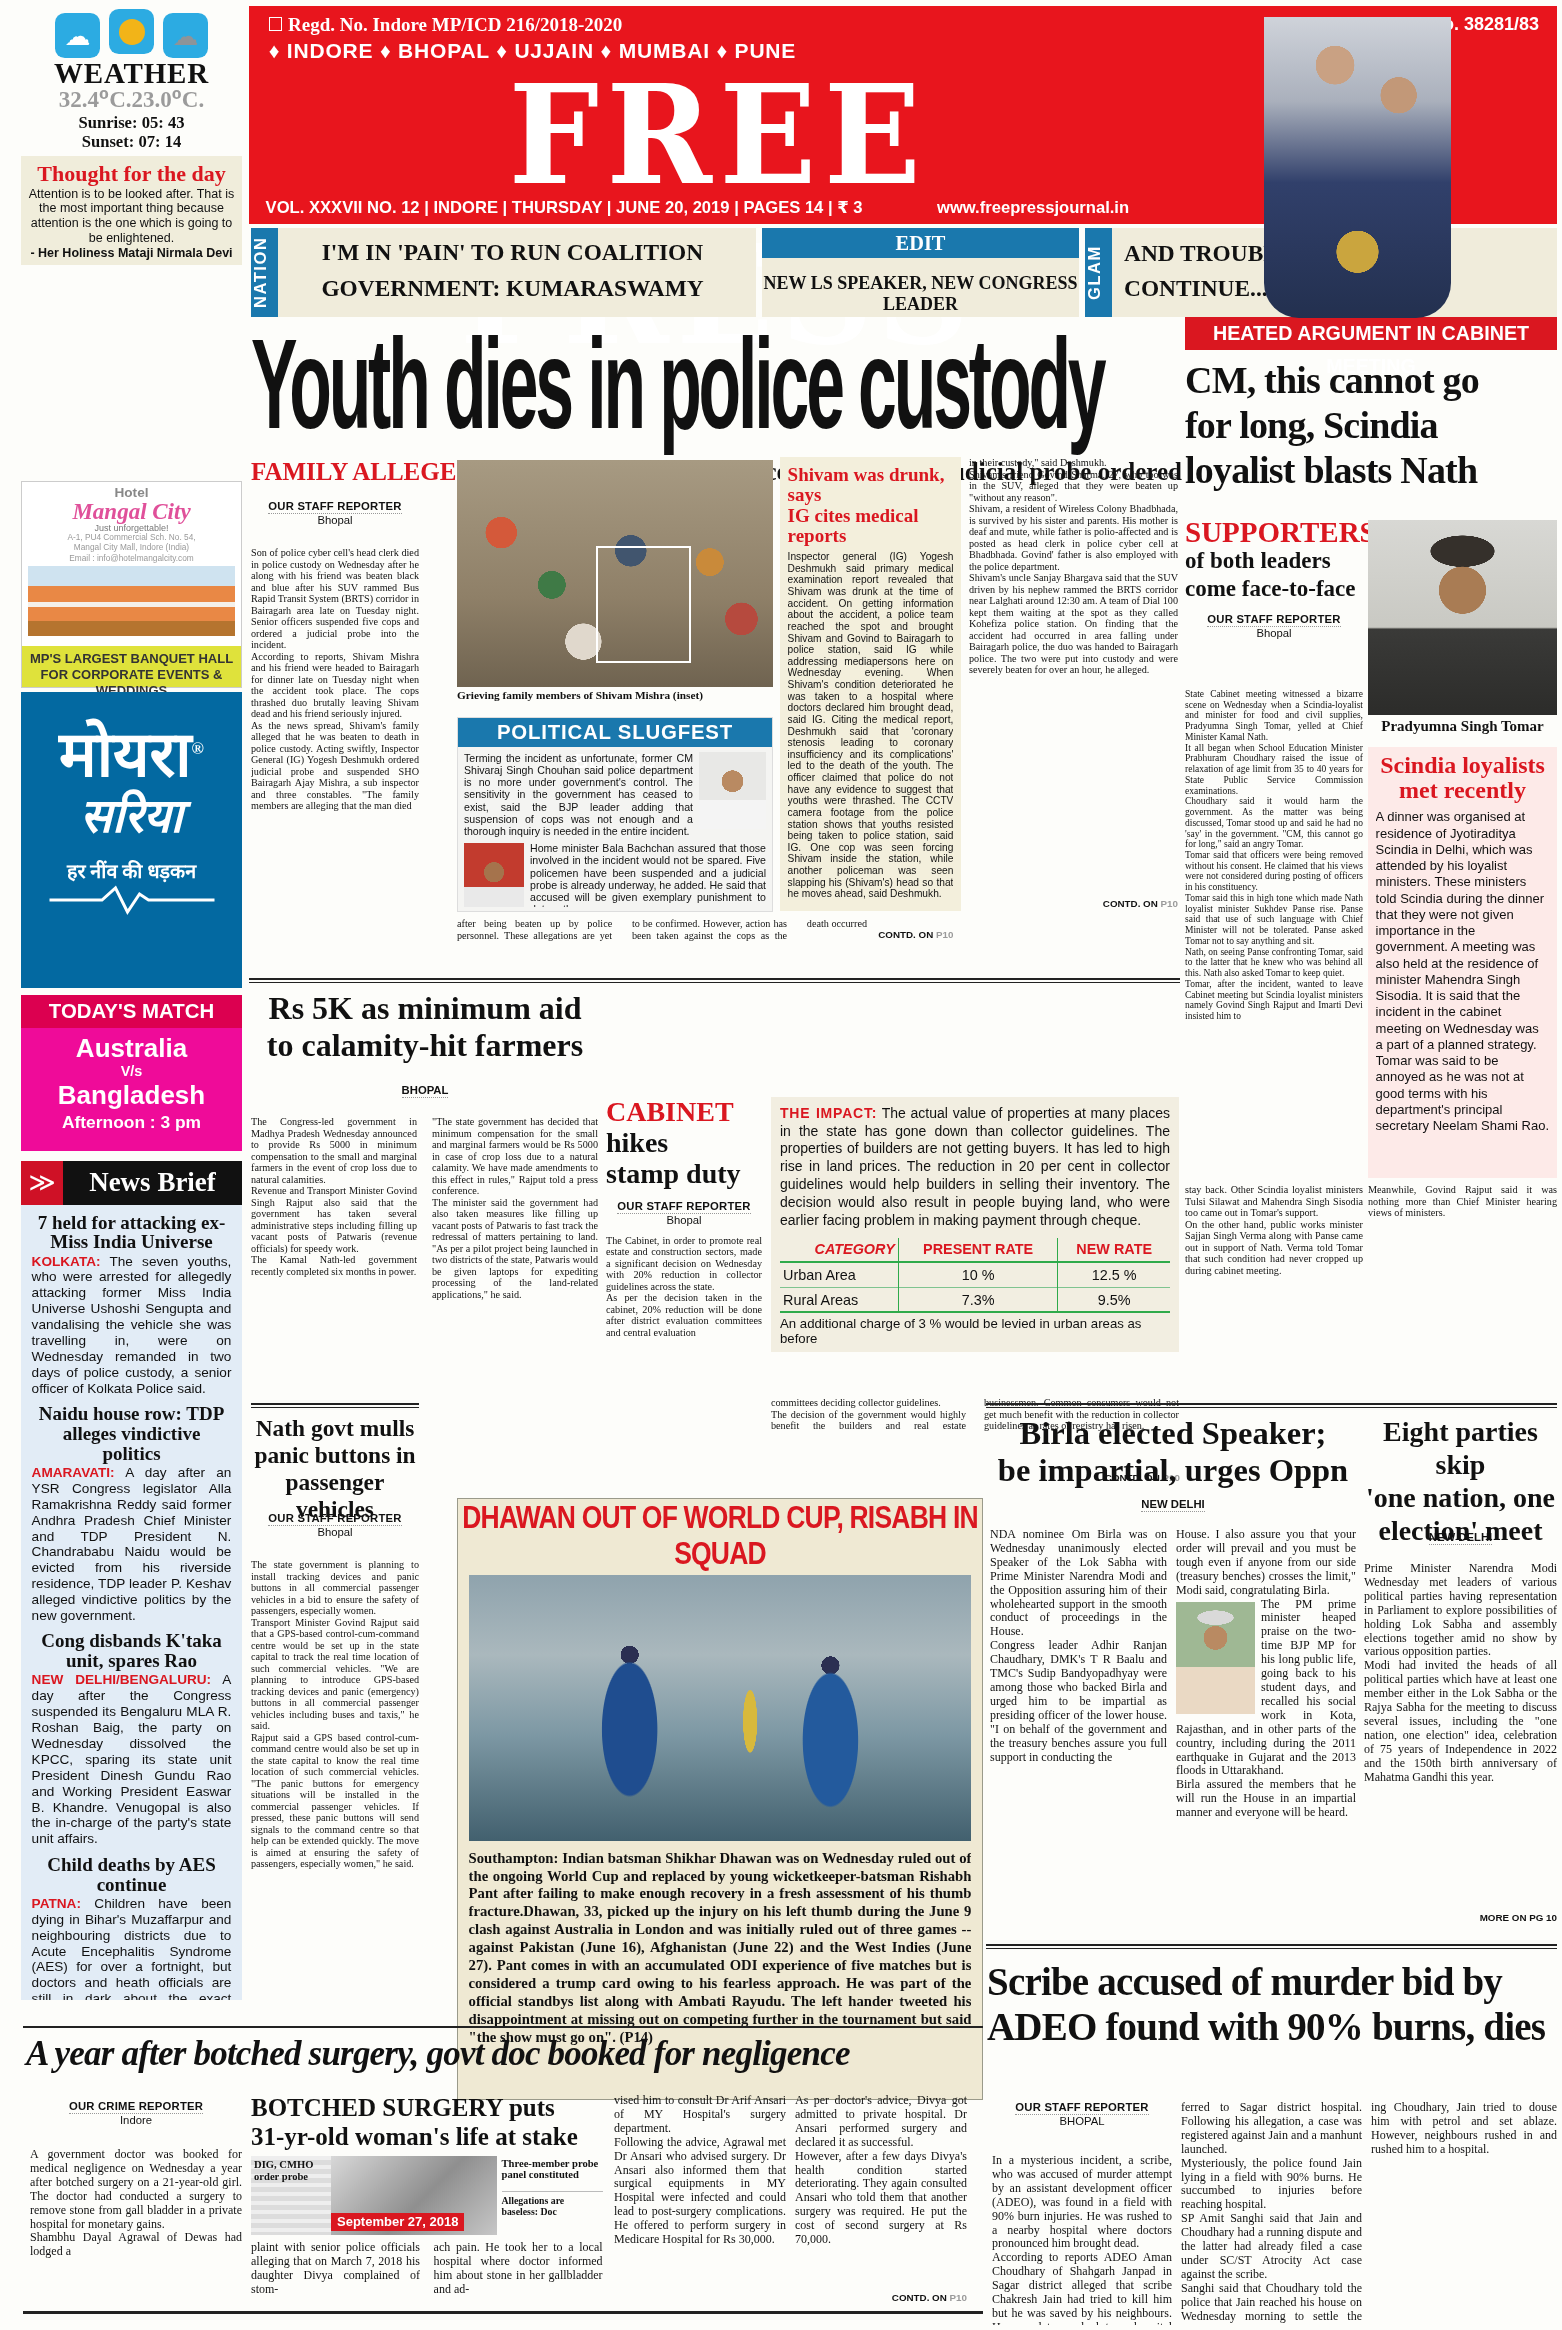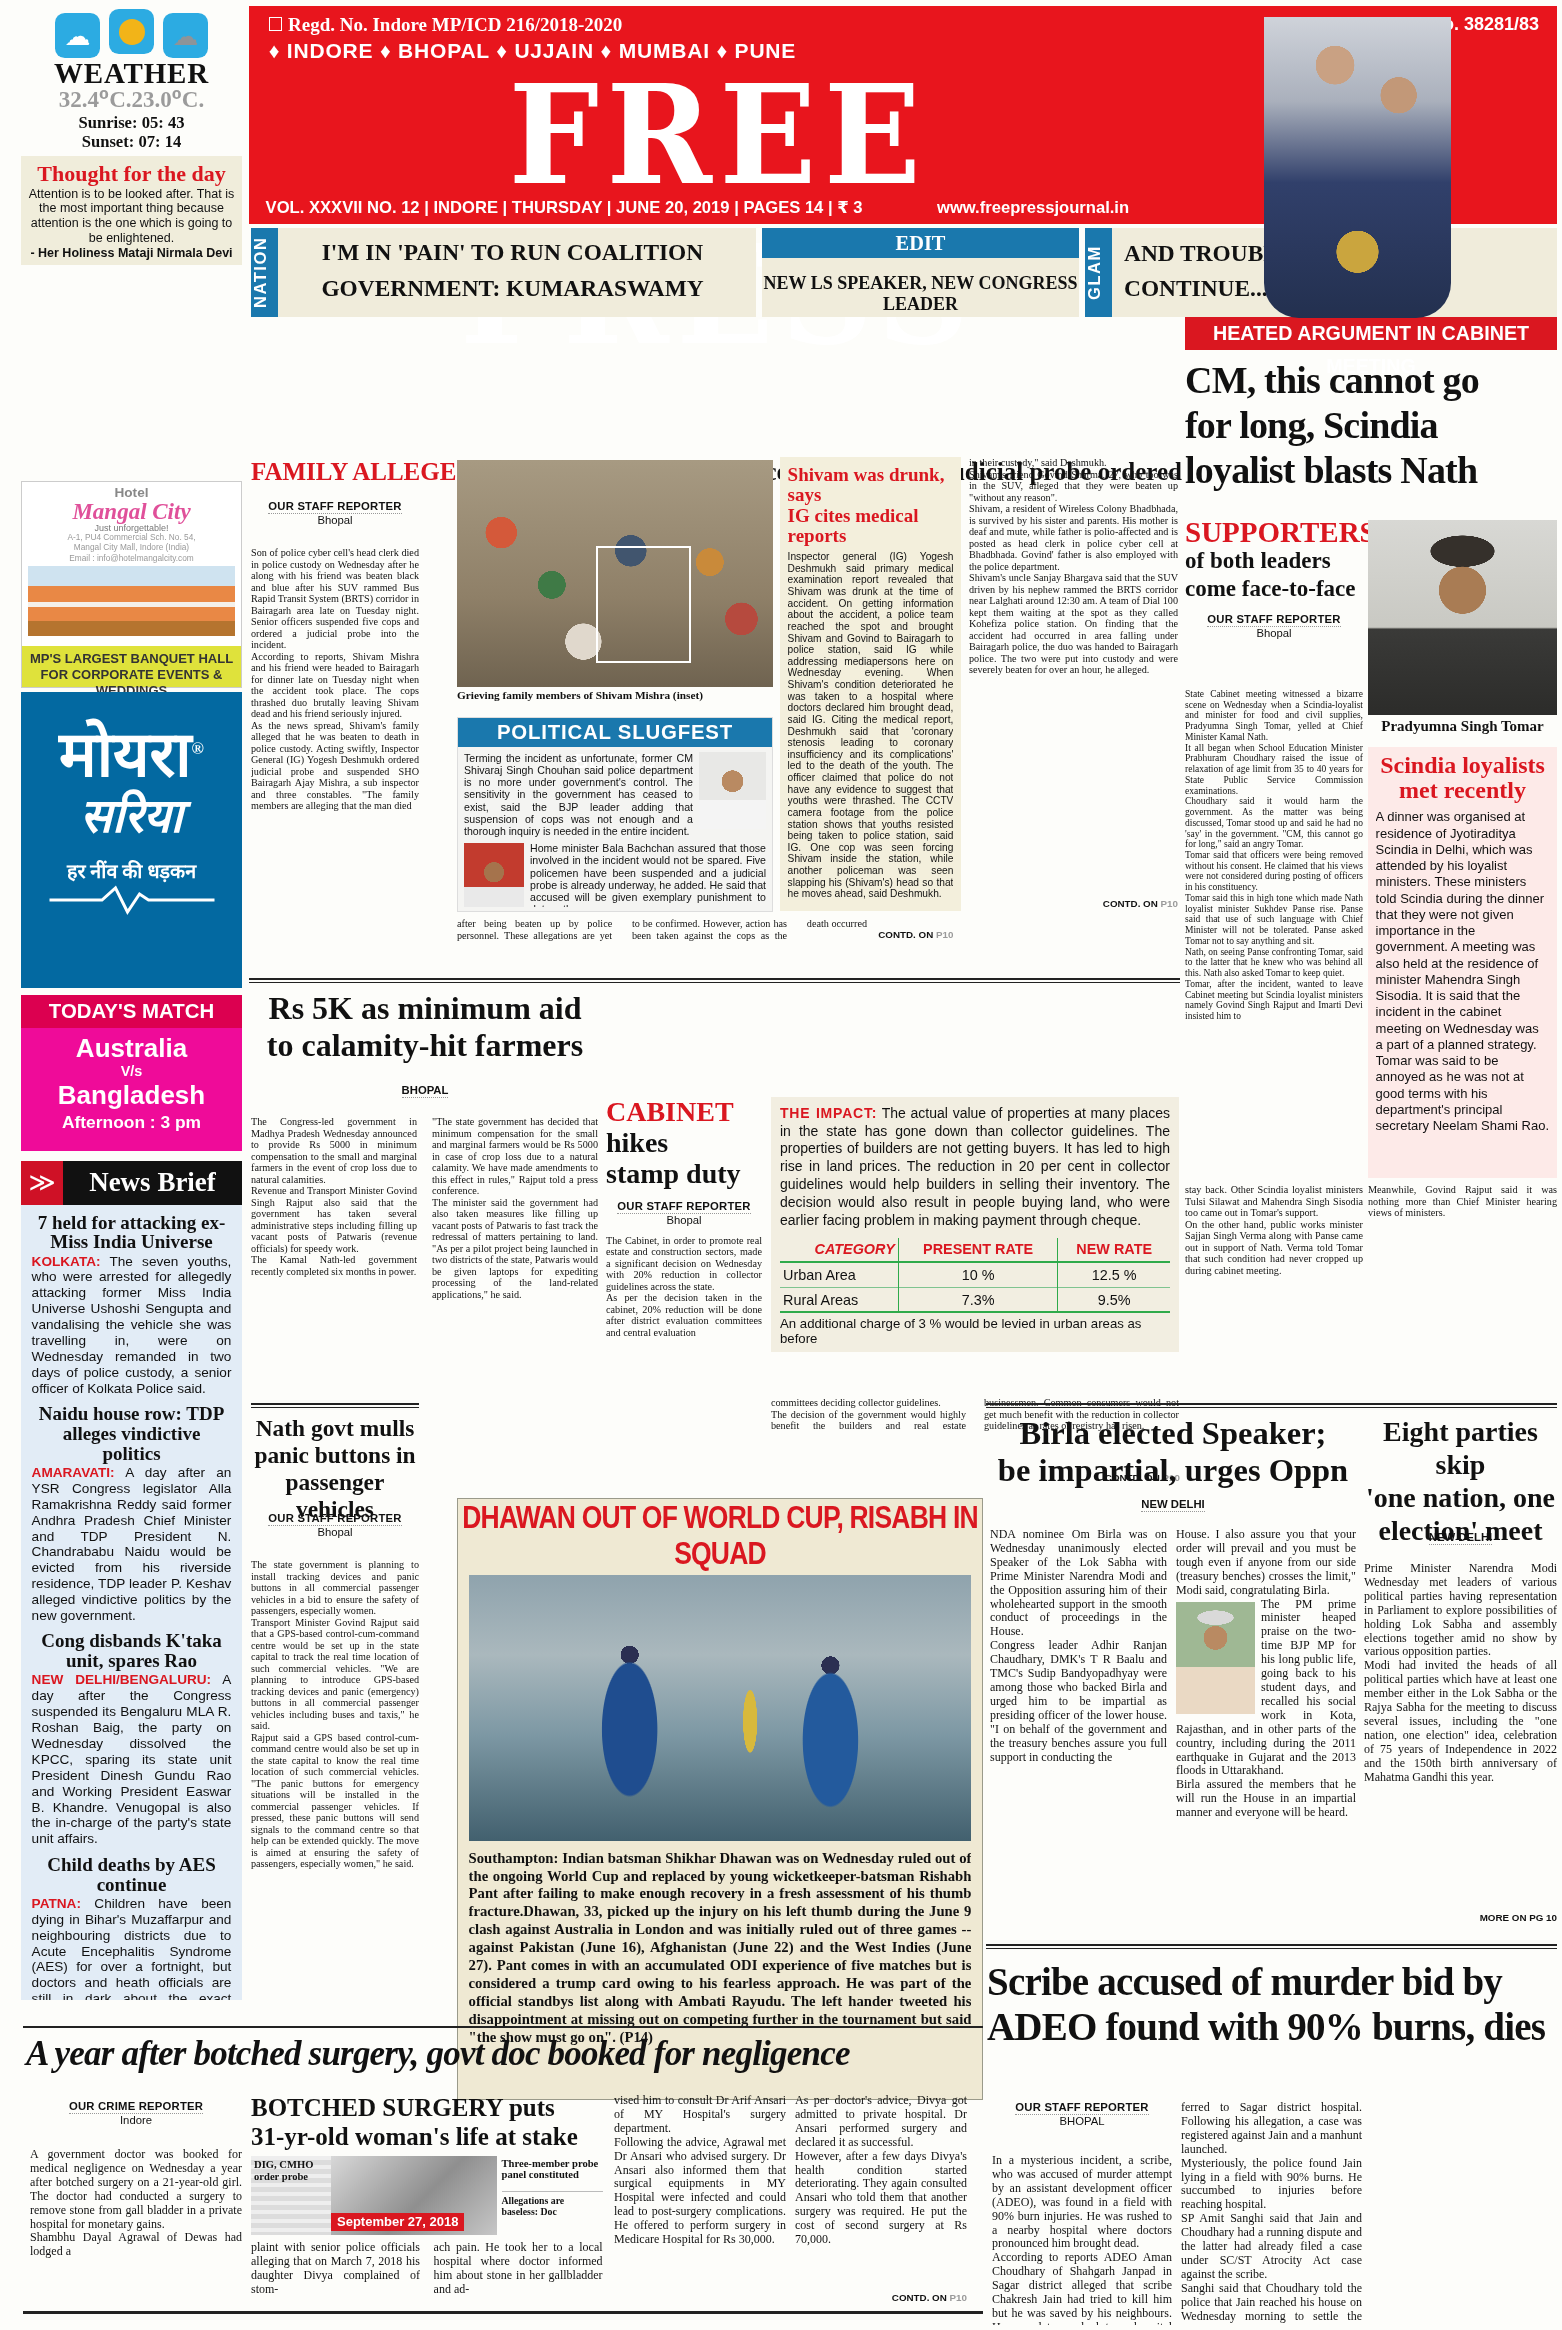--- a/index.html
+++ b/index.html
@@ -148,20 +148,23 @@
   <div class="abs teaser" style="left:762px;top:228px;width:317px;height:89px;">
     <div class="serif ctr" style="background:#1a78ad;color:#fff;font-weight:bold;font-size:20.4px;height:30px;line-height:30px;">EDIT</div>
     <div class="serif ctr" style="font-weight:bold;font-size:18px;margin-top:15px;">NEW LS SPEAKER, NEW CONGRESS LEADER</div>
   </div>
   <div class="abs teaser" style="left:1085px;top:228px;width:472px;height:89px;">
     <div class="abs vtab" style="left:0;top:0;width:27px;height:89px;">GLAM</div>
     <div class="abs serif pre" style="left:39px;top:7.6px;font-weight:bold;font-size:23.4px;line-height:1.5;">AND TROUBLES
 CONTINUE...</div>
   </div>
 
+  <div class="abs" style="left:251px;top:311px;width:931px;height:144px;overflow:visible;">
+    <div class="sans" style="font-weight:bold;font-size:85px;letter-spacing:-3.8px;white-space:nowrap;transform:scale(.82,1.5);transform-origin:top left;">Youth dies in police custody</div>
+  </div>
   <div class="abs serif" style="left:251px;top:458px;width:931px;font-weight:bold;font-size:25px;">
     <span class="red">FAMILY ALLEGES</span>
     <span>boy was beaten to death; 5 cops suspended, judicial probe ordered</span>
   </div>
 
   <div class="abs" style="left:251px;top:500px;width:168px;">
     <div class="byline"><span class="nm">OUR STAFF REPORTER</span></div>
     <div class="place">Bhopal</div>
   </div>
   <div class="abs body-txt" style="left:251px;top:547px;width:168px;height:425px;">Son of police cyber cell's head clerk died in police custody on Wednesday after he along with his friend was beaten black and blue after his SUV rammed Bus Rapid Transit System (BRTS) corridor in Bairagarh area late on Tuesday night. Senior officers suspended five cops and ordered a judicial probe into the incident.
@@ -327,20 +330,21 @@
   <div class="abs" style="left:992px;top:2101px;width:180px;">
     <div class="byline"><span class="nm">OUR STAFF REPORTER</span></div>
     <div class="place">BHOPAL</div>
   </div>
   <div class="abs body-lg" style="left:992px;top:2154px;width:180px;height:171px;">In a mysterious incident, a scribe, who was accused of murder attempt by an assistant development officer (ADEO), was found in a field with 90% burn injuries. He was rushed to a nearby hospital where doctors pronounced him brought dead.
 According to reports ADEO Aman Choudhary of Shahgarh Janpad in Sagar district alleged that scribe Chakresh Jain had tried to kill him but he was saved by his neighbours. He was later rushed to a hospital from where he was re-</div>
   <div class="abs body-lg" style="left:1181px;top:2101px;width:181px;height:224px;">ferred to Sagar district hospital. Following his allegation, a case was registered against Jain and a manhunt launched.
 Mysteriously, the police found Jain lying in a field with 90% burns. He succumbed to injuries before reaching hospital.
 SP Amit Sanghi said that Jain and Choudhary had a running dispute and the latter had already filed a case under SC/ST Atrocity Act case against the scribe.
 Sanghi said that Choudhary told the police that Jain reached his house on Wednesday morning to settle the case. He was carrying a can of petrol. On see-</div>
+  <div class="abs body-lg" style="left:1371px;top:2101px;width:186px;height:224px;">ing Choudhary, Jain tried to douse him with petrol and set ablaze. However, neighbours rushed in and rushed him to a hospital.</div>
 
   <div class="abs rule-s" style="left:23px;top:2026px;width:960px;"></div>
   <div class="abs serif head-serif" style="left:26px;top:2035px;width:957px;font-style:italic;font-size:35px;letter-spacing:-0.8px;">A year after botched surgery, govt doc booked for negligence</div>
   <div class="abs" style="left:30px;top:2100px;width:212px;">
     <div class="byline"><span class="nm">OUR CRIME REPORTER</span></div>
     <div class="place">Indore</div>
   </div>
   <div class="abs body-lg" style="left:30px;top:2148px;width:212px;height:160px;">A government doctor was booked for medical negligence on Wednesday a year after botched surgery on a 21-year-old girl. The doctor had conducted a surgery to remove stone from gall bladder in a private hospital for monetary gains.
 Shambhu Dayal Agrawal of Dewas had lodged a</div>
 

